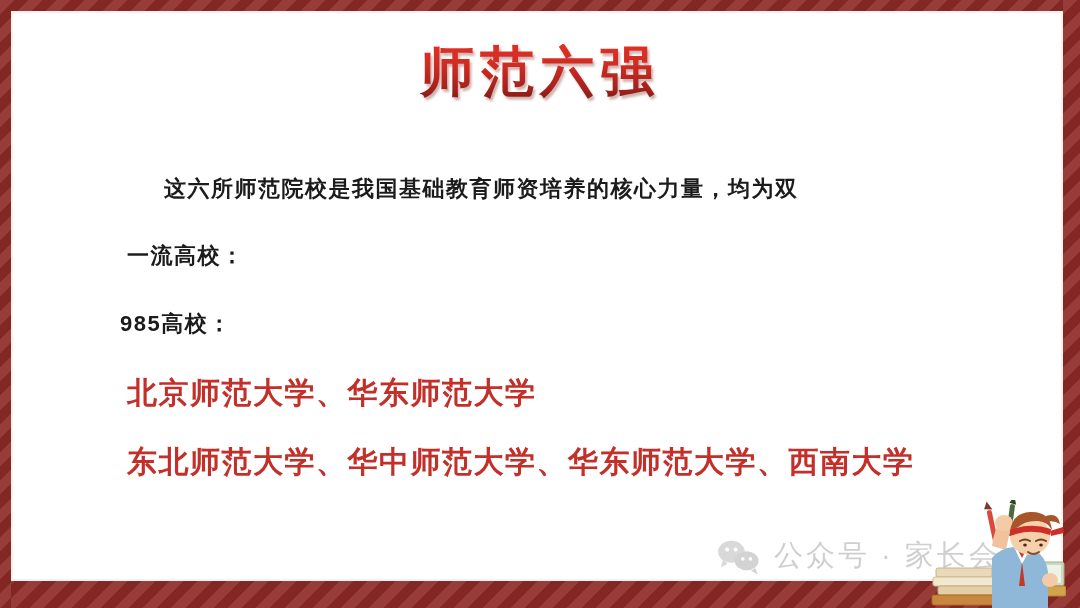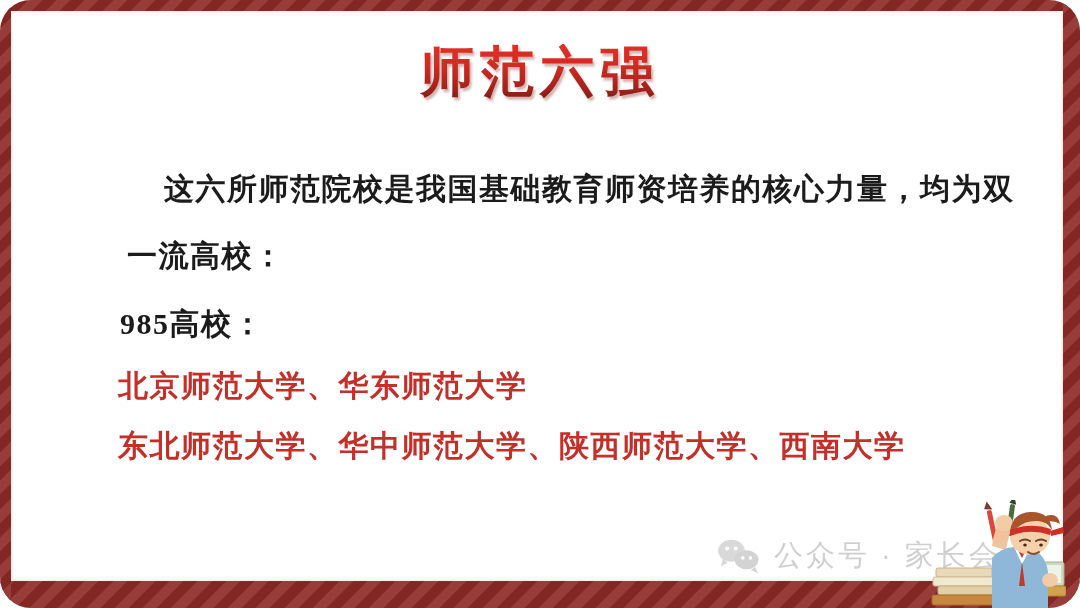--- a/index.html
+++ b/index.html
@@ -11,21 +11,20 @@
     font-family: "Liberation Serif", "DejaVu Serif", serif;
   }
 
   .slide {
     position: relative;
     width: 1080px;
     height: 608px;
     box-sizing: border-box;
     background: #ffffff;
     overflow: hidden;
-    border-radius: 31px;
   }
 
   
   .frame-edge {
     position: absolute;
     background-color: #8e2a27;
     background-image: repeating-linear-gradient(
       135deg,
       rgba(255,255,255,0.085) 0px,
       rgba(255,255,255,0.085) 10px,
@@ -76,48 +75,48 @@
 
   
   .body-area {
     position: absolute;
     top: 160px;
     left: 118px;
     width: 905px;
     z-index: 5;
   }
   .line {
-    font-family: Liberation Serif, serif;
-    font-size: 30px;
+    font-family: Liberation Sans, sans-serif;
+    font-size: 22px;
     font-weight: bold;
     color: #1b1b1b;
     letter-spacing: 1.5px;
     white-space: nowrap;
   }
   .para-line-1 { margin: 0 0 0 0; padding-left: 46px; line-height: 58px; }
   .para-line-2 { margin: 9px; line-height: 58px; }
   .label-line  { margin: 2px; line-height: 60px; }
   .red-line {
-    margin: 0;
+    margin: 9px;
     line-height: 60px;
     color: #c3302a;
     font-size: 30px;
     font-weight: bold;
     letter-spacing: 1.5px;
     white-space: nowrap;
     font-family: "Liberation Serif", "DejaVu Serif", serif;
   }
 
   
   .watermark {
     position: absolute;
     left: 716px;
     bottom: 32px;
     display: flex;
-    align-items: center;
+    align-items: flex-end;
     gap: 12px;
     z-index: 6;
     opacity: 0.62;
     pointer-events: none;
   }
   .wm-text {
     font-family: "Liberation Sans", "DejaVu Sans", sans-serif;
     font-size: 29px;
     color: #b3b3b3;
     letter-spacing: 3px;
@@ -151,21 +150,21 @@
   </div>
 
   <div class="body-area">
 
     <p class="line para-line-1">这六所师范院校是我国基础教育师资培养的核心力量，均为双</p>
     <p class="line para-line-2">一流高校：</p>
 
     <p class="line label-line">985高校：</p>
     <p class="red-line">北京师范大学、华东师范大学</p>
 
-    <p class="red-line">东北师范大学、华中师范大学、陕西师范大学、西南大学</p>
+    <p class="red-line">东北师范大学、华中师范大学、华东师范大学、西南大学</p>
 
   </div>
 
   <div class="watermark">
     <svg class="wm-icon" viewBox="0 0 48 40">
       <ellipse cx="16" cy="14.5" rx="14" ry="11.5" fill="#c3c3c3"></ellipse>
       <polygon points="7,23 5,31 12,27" fill="#c3c3c3"></polygon>
       <circle cx="11.5" cy="12" r="2.1" fill="#ffffff"></circle>
       <circle cx="20.5" cy="12" r="2.1" fill="#ffffff"></circle>
       <ellipse cx="32" cy="24" rx="12.5" ry="10" fill="#b9b9b9"></ellipse>

